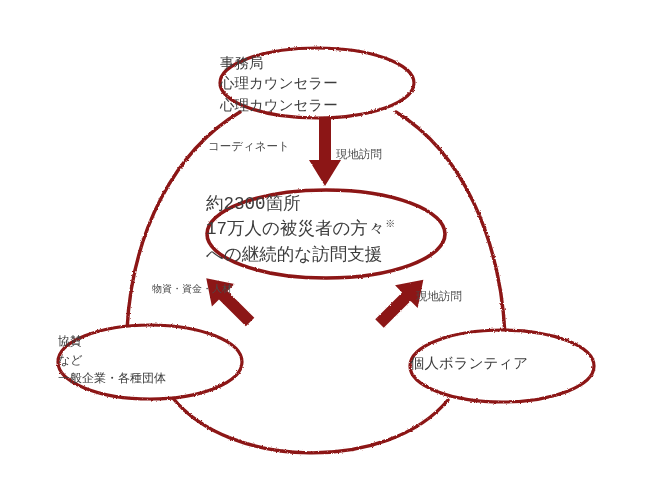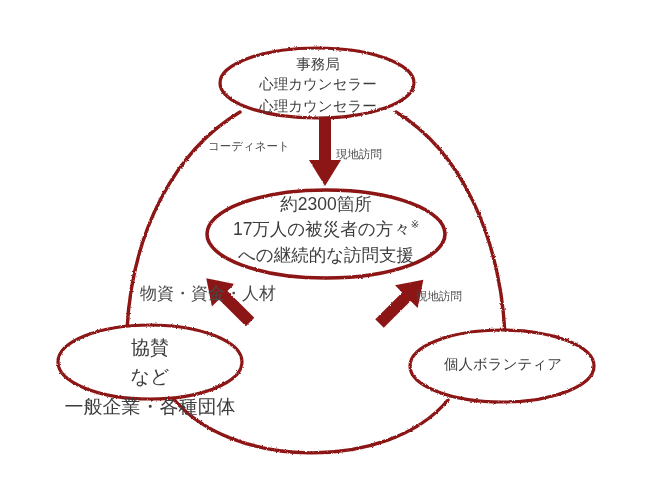--- a/index.html
+++ b/index.html
@@ -20,25 +20,25 @@
   }
   #diagram-svg {
     position: absolute;
     left: 0;
     top: 0;
     width: 650px;
     height: 488px;
   }
   .node-text {
     position: absolute;
-    text-align: center;
     color: #3c3c3c;
     line-height: 1.38;
     white-space: nowrap;
     pointer-events: none;
+    font-family: Liberation Mono, monospace;
     -webkit-font-smoothing: antialiased;
   }
   .edge-label {
     position: absolute;
     color: #4a4a4a;
     line-height: 1.45;
     white-space: nowrap;
     pointer-events: none;
   }
 
@@ -78,21 +78,21 @@
     width: 240px;
     font-size: 11px;
     color: #434343;
   }
 
   
   #bl-node-text {
     left: 58px;
     top: 333px;
     width: 184px;
-    font-size: 19px;
+    font-size: 12px;
     line-height: 1.55;
   }
   #bl-node-text span { display: block; }
 
   
   #br-node-text {
     left: 410px;
     top: 354px;
     width: 186px;
     font-size: 14.5px;
@@ -110,22 +110,22 @@
     left: 336px;
     top: 146px;
     width: 70px;
     font-size: 11.5px;
     text-align: left;
   }
   #label-supply {
     left: 140px;
     top: 282px;
     width: 92px;
-    font-size: 17px;
-    text-align: center;
+    font-size: 10px;
+    text-align: right;
   }
   #label-visit-bottom {
     left: 416px;
     top: 288px;
     width: 70px;
     font-size: 11.5px;
     text-align: left;
   }
 </style>
 </head>

